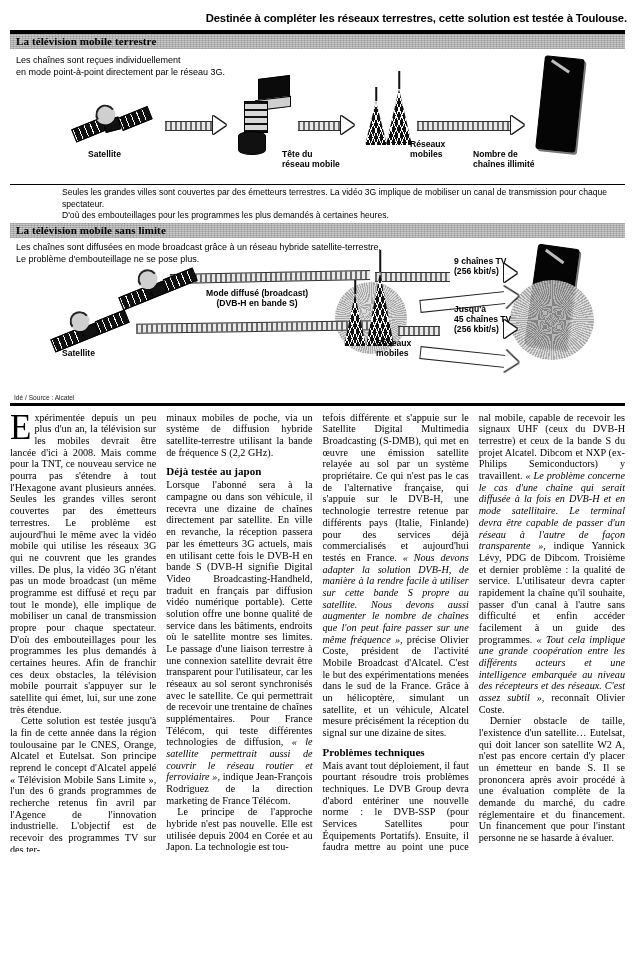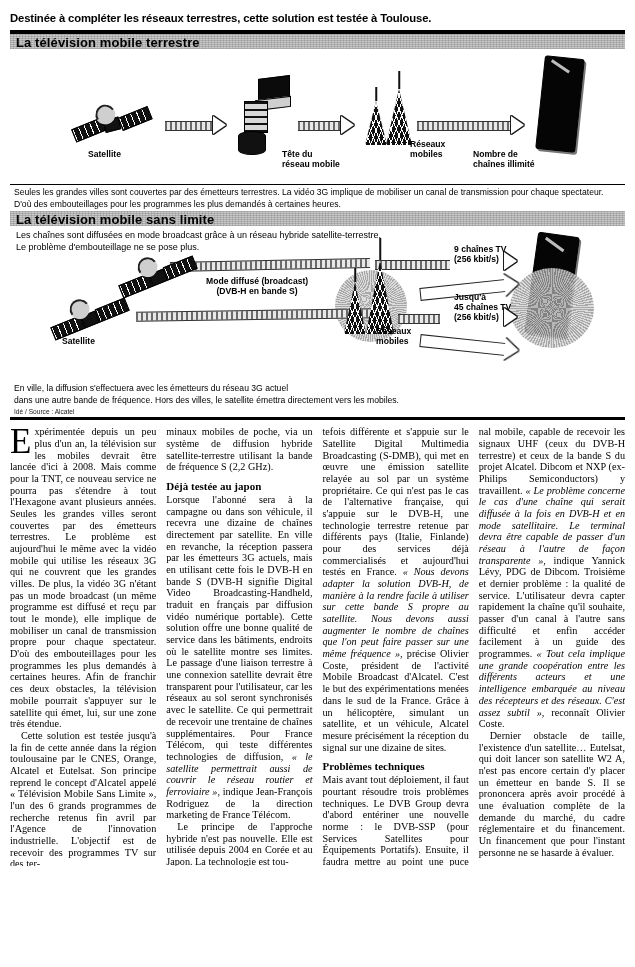--- a/index.html
+++ b/index.html
@@ -22,42 +22,43 @@
     letter-spacing:-0.3px;
     margin:6px 0 0 2px;
     width:600px;
   }
   .standfirst{
     font-family:"Liberation Sans", sans-serif;
     font-size:11.3px;
     font-weight:bold;
     letter-spacing:-0.15px;
     margin:12px 0 6px 2px;
+    text-align:right;
   }
   .rule-thick{ height:3px; background:#000; margin:0 2px 0 2px;}
   .rule-thin{ height:1px; background:#000; margin:0 2px;}
   .rule-med{ height:2px; background:#000; margin:0 2px;}
 
   
   .info-wrap{position:relative; margin:0 2px;}
   .info-title{
     font-family:"Liberation Sans", sans-serif;
     font-size:12px; font-weight:bold;
     letter-spacing:0.1px;
     padding:3px 0 3px 6px;
   }
   .band{
     background:#c9c9c9;
     background-image:repeating-linear-gradient(0deg,rgba(0,0,0,.14) 0 1px,transparent 1px 2px),
                      repeating-linear-gradient(90deg,rgba(0,0,0,.10) 0 1px,transparent 1px 3px);
     height:15px; position:relative;
   }
   .band span{
-    font-family:Liberation Sans, sans-serif;
-    font-size:13px; font-weight:bold; color:#000;
+    font-family:Liberation Serif, serif;
+    font-size:11px; font-weight:bold; color:#000;
     position:absolute; left:6px; top:1px;
     letter-spacing:0.1px;
   }
   .panel{position:relative; overflow:hidden;}
   .panel-note{
     font-family:"Liberation Sans", sans-serif;
     font-size:9px; line-height:1.32;
     position:absolute; z-index:6;
   }
   .panel-foot{
@@ -214,20 +215,22 @@
   <div class="info-wrap">
 
     <div class="rule-thin" style="margin:0;"></div>
 
     <div class="band">
       <span>La télévision mobile terrestre</span>
     </div>
 
     <div class="panel" style="height:135px;">
 
+      <div class="panel-note" style="left:6px; top:6px; white-space:pre-line;">Les chaînes sont reçues individuellement
+en mode point-à-point directement par le réseau 3G.</div>
 
       <div class="sat" style="left:62px; top:55px; width:90px; height:40px; transform:rotate(-14deg);">
         <div class="panelL" style="left:0; top:12px; transform:rotate(-8deg);"></div>
         <div class="body" style="left:32px; top:13px;"></div>
         <div class="panelR" style="left:48px; top:12px; transform:rotate(-8deg);"></div>
         <div class="dish" style="left:26px; top:-2px; transform:rotate(25deg);"></div>
       </div>
 
       <div class="arrow-band" style="left:152px; top:232px;"></div>
       <div class="arrow-band" style="left:155px; top:72px; width:50px;"></div>
@@ -262,21 +265,21 @@
       <div class="glabel" style="left:78px; top:100px;">Satellite</div>
       <div class="glabel" style="left:272px; top:100px;">Tête du
 réseau mobile</div>
       <div class="glabel" style="left:400px; top:90px;">Réseaux
 mobiles</div>
       <div class="glabel" style="left:463px; top:100px;">Nombre de
 chaînes illimité</div>
     </div>
 
     <div class="rule-thin" style="margin:0;"></div>
-    <div class="panel-foot" style="white-space:pre-line;">Seules les grandes villes sont couvertes par des émetteurs terrestres. La vidéo 3G implique de mobiliser un canal de transmission pour chaque spectateur.
+    <div class="panel-foot" style="white-space:pre-line;margin-left:48px;">Seules les grandes villes sont couvertes par des émetteurs terrestres. La vidéo 3G implique de mobiliser un canal de transmission pour chaque spectateur.
 D'où des embouteillages pour les programmes les plus demandés à certaines heures.</div>
 
     <div class="band">
       <span>La télévision mobile sans limite</span>
     </div>
 
     <div class="panel" style="height:155px;">
 
       <div class="panel-note" style="left:6px; top:4px; white-space:pre-line;">Les chaînes sont diffusées en mode broadcast grâce à un réseau hybride satellite-terrestre.
 Le problème d'embouteillage ne se pose plus.</div>
@@ -327,22 +330,20 @@
 (DVB-H en bande S)</div>
       <div class="glabel" style="left:366px; top:100px;">Réseaux
 mobiles</div>
       <div class="glabel" style="left:444px; top:18px;">9 chaînes TV
 (256 kbit/s)</div>
       <div class="glabel" style="left:444px; top:66px;">Jusqu'à
 45 chaînes TV
 (256 kbit/s)</div>
     </div>
 
-    <div class="panel-foot" style="white-space:pre-line;">En ville, la diffusion s'effectuera avec les émetteurs du réseau 3G actuel
-dans une autre bande de fréquence. Hors des villes, le satellite émettra directement vers les mobiles.</div>
     <div class="credit">Idé / Source : Alcatel</div>
   </div>
 
   <div class="rule-med"></div>
   <div class="rule-thin"></div>
 
   <div class="cols">
 
     <div class="col">
       <p class="dropcap-p"><span class="dropcap">E</span><span>xpérimentée depuis un peu plus d'un an, la télévision sur les mobiles devrait être lancée d'ici à 2008. Mais comme pour la TNT, ce nouveau service ne pourra pas s'étendre à tout l'Hexagone avant plusieurs années. Seules les grandes villes seront couvertes par des émetteurs terrestres. Le problème est aujourd'hui le même avec la vidéo mobile qui utilise les réseaux 3G qui ne couvrent que les grandes villes. De plus, la vidéo 3G n'étant pas un mode broadcast (un même programme est diffusé et reçu par tout le monde), elle implique de mobiliser un canal de transmission propre pour chaque spectateur. D'où des embouteillages pour les programmes les plus demandés à certaines heures. Afin de franchir ces deux obstacles, la télévision mobile pourrait s'appuyer sur le satellite qui émet, lui, sur une zone très étendue.</span></p>

